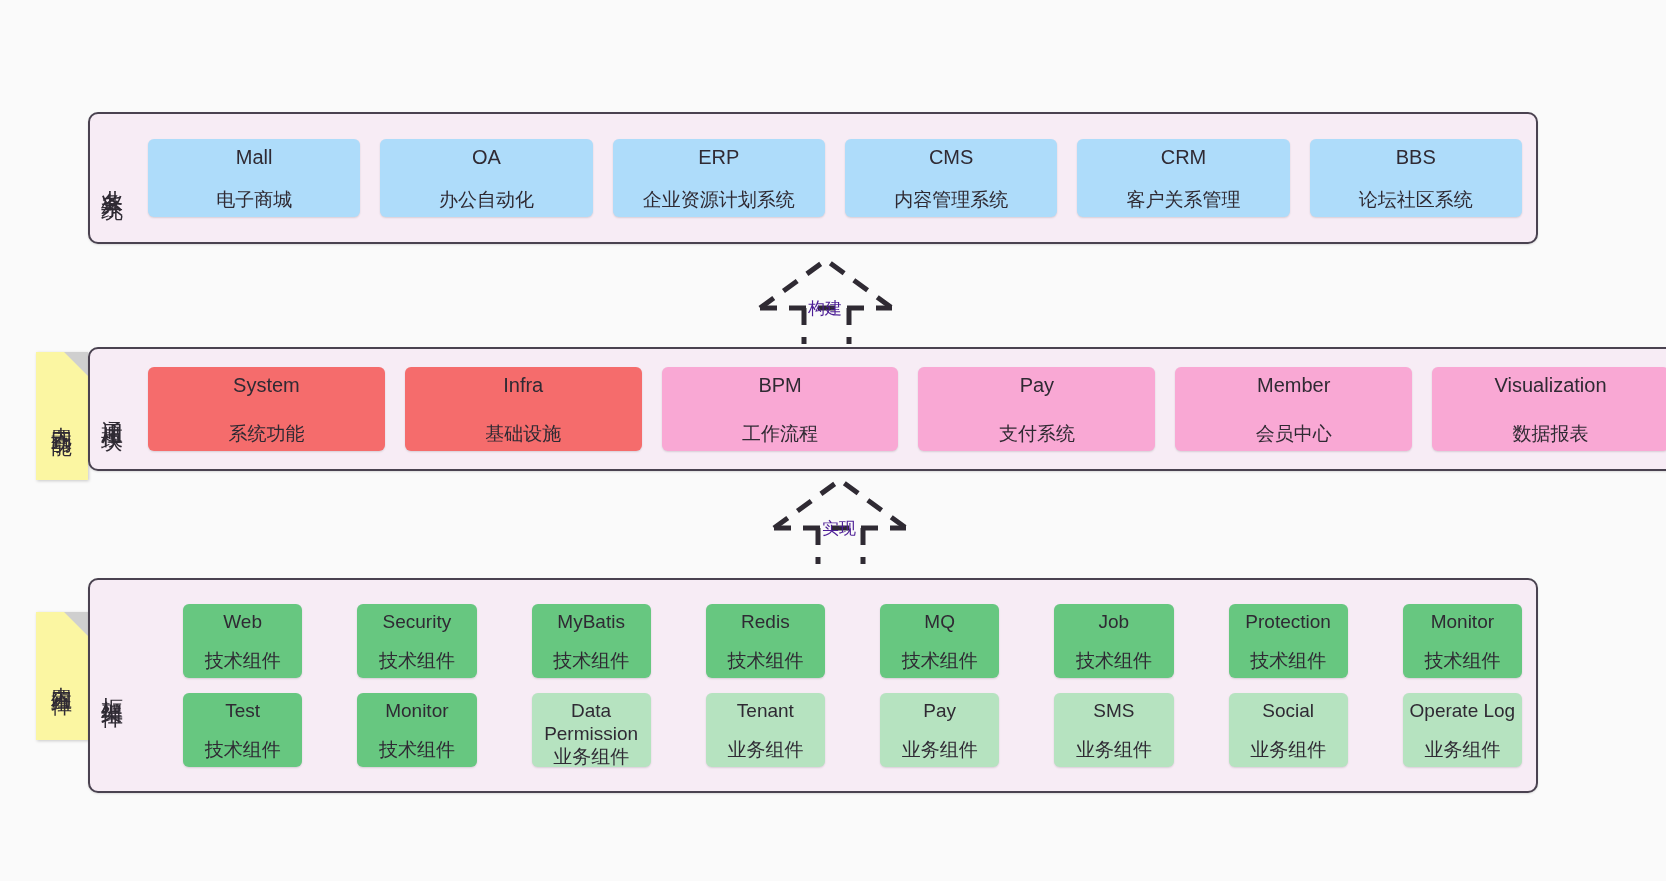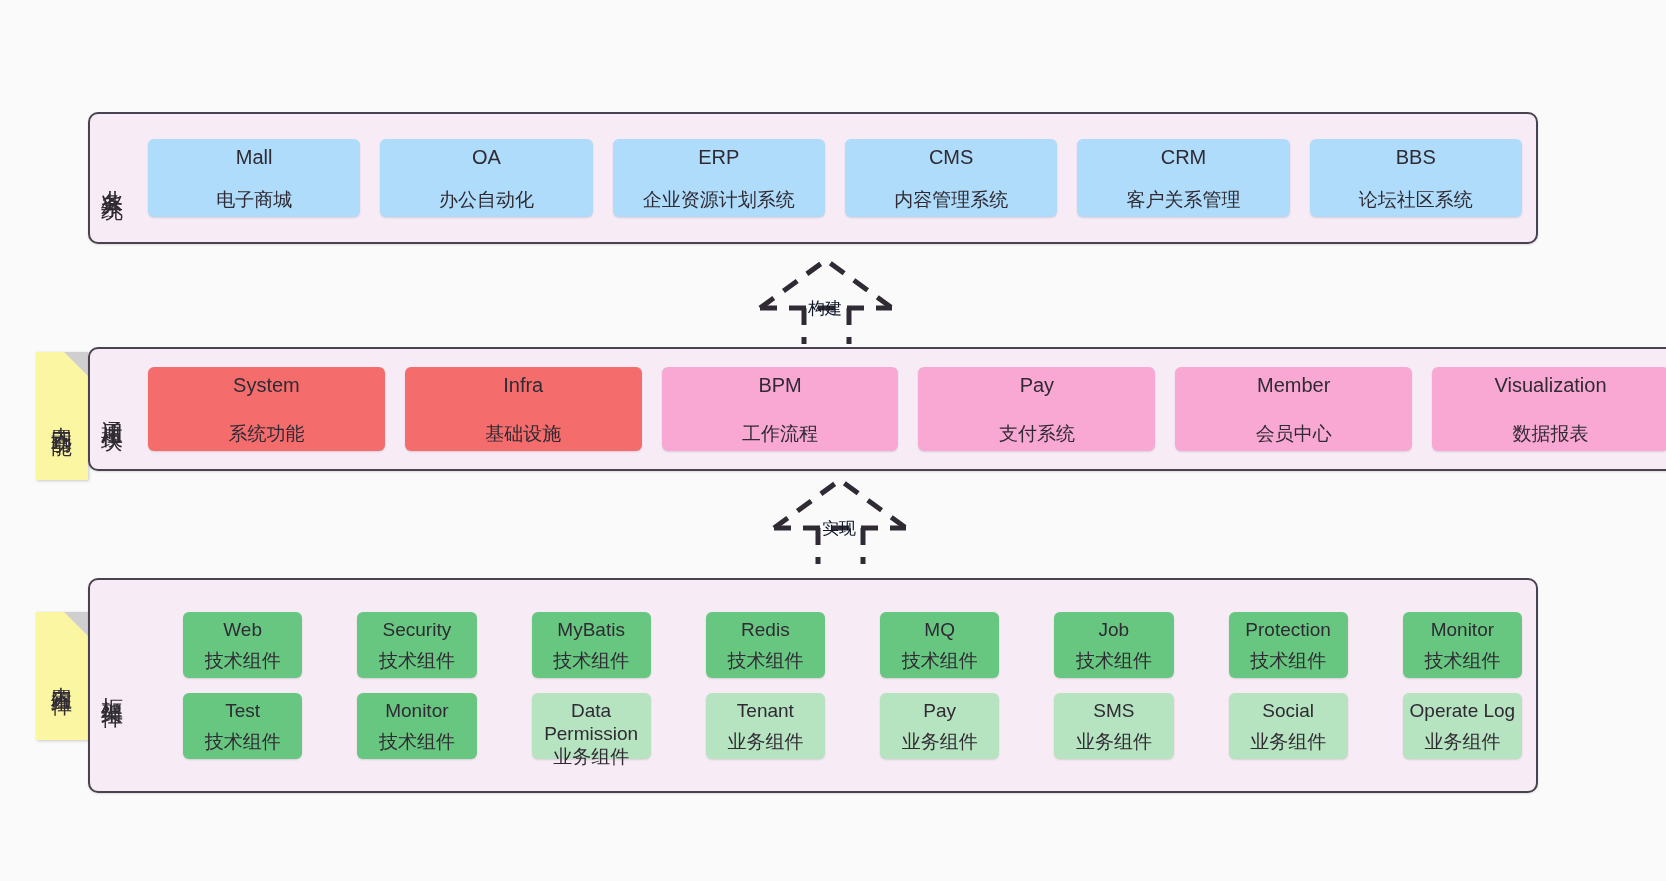--- a/index.html
+++ b/index.html
@@ -64,21 +64,21 @@
     line-height: 1.22;
     box-shadow: 0 1px 2px rgba(0,0,0,.13);
     color: #2f2a33;
   }
   .node .t1 { font-size: 20px; }
   .node .t2 { font-size: 19px; }
   .node.small .t1 { font-size: 19px; }
 
   .h-biz  { height: 78px; }
   .h-mod  { height: 84px; }
-  .h-comp { height: 66px; margin-left: 35px; }
+  .h-comp { height: 74px; margin-left: 35px; }
 
   .c-blue       { background: #aedcfa; }
   .c-red        { background: #f56c6c; }
   .c-pink       { background: #f9a8d4; }
   .c-green      { background: #67c780; }
   .c-lightgreen { background: #b6e3c0; }
 
   
   .sticky {
     position: absolute;
@@ -102,21 +102,21 @@
     border-top: 24px solid #cfcfcf;
     border-left: 24px solid transparent;
   }
 
   
   .arrow { position: absolute; }
   .arrow svg { display: block; overflow: visible; }
   .arrow-label {
     position: absolute;
     font-size: 17px;
-    color: #0f172a;
+    color: #4c1d95;
     background: transparent;
     white-space: nowrap;
     user-select: none;
     line-height: 1;
   }
 </style>
 </head>
 <body>
 
 <div id="canvas">

